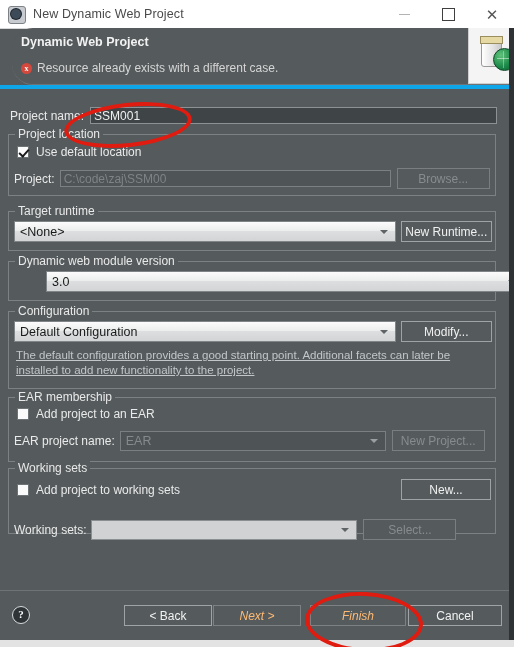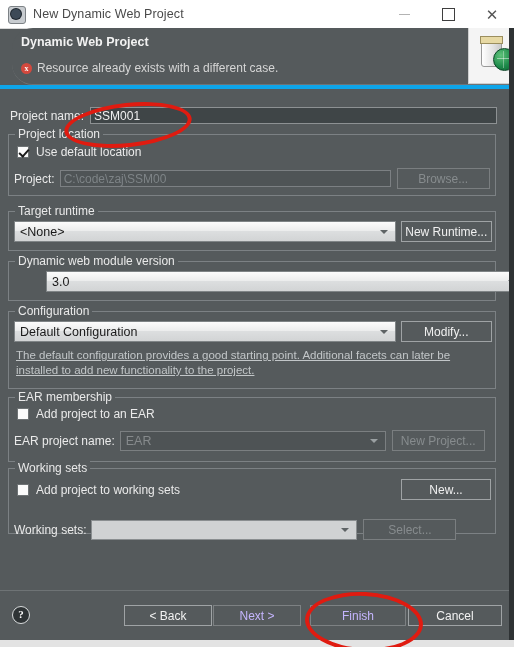--- a/index.html
+++ b/index.html
@@ -341,22 +341,23 @@
     box-sizing: border-box;
     border: 1px solid #9fa3a5;
     background: #555a5c;
     color: #f2f2f2;
     font-size: 12px;
     display: flex;
     align-items: center;
     justify-content: center;
   }
   .fbtn.disabled {
-    color: #c4b5fd;
+    color: #fdba74;
     border-color: #7d8183;
+    font-style: italic;
   }
   .bottom-strip {
     position: absolute;
     left: 0; top: 640px;
     width: 514px; height: 7px;
     background: #e3e3e3;
   }
   .right-strip {
     position: absolute;
     right: 0; top: 28px;

